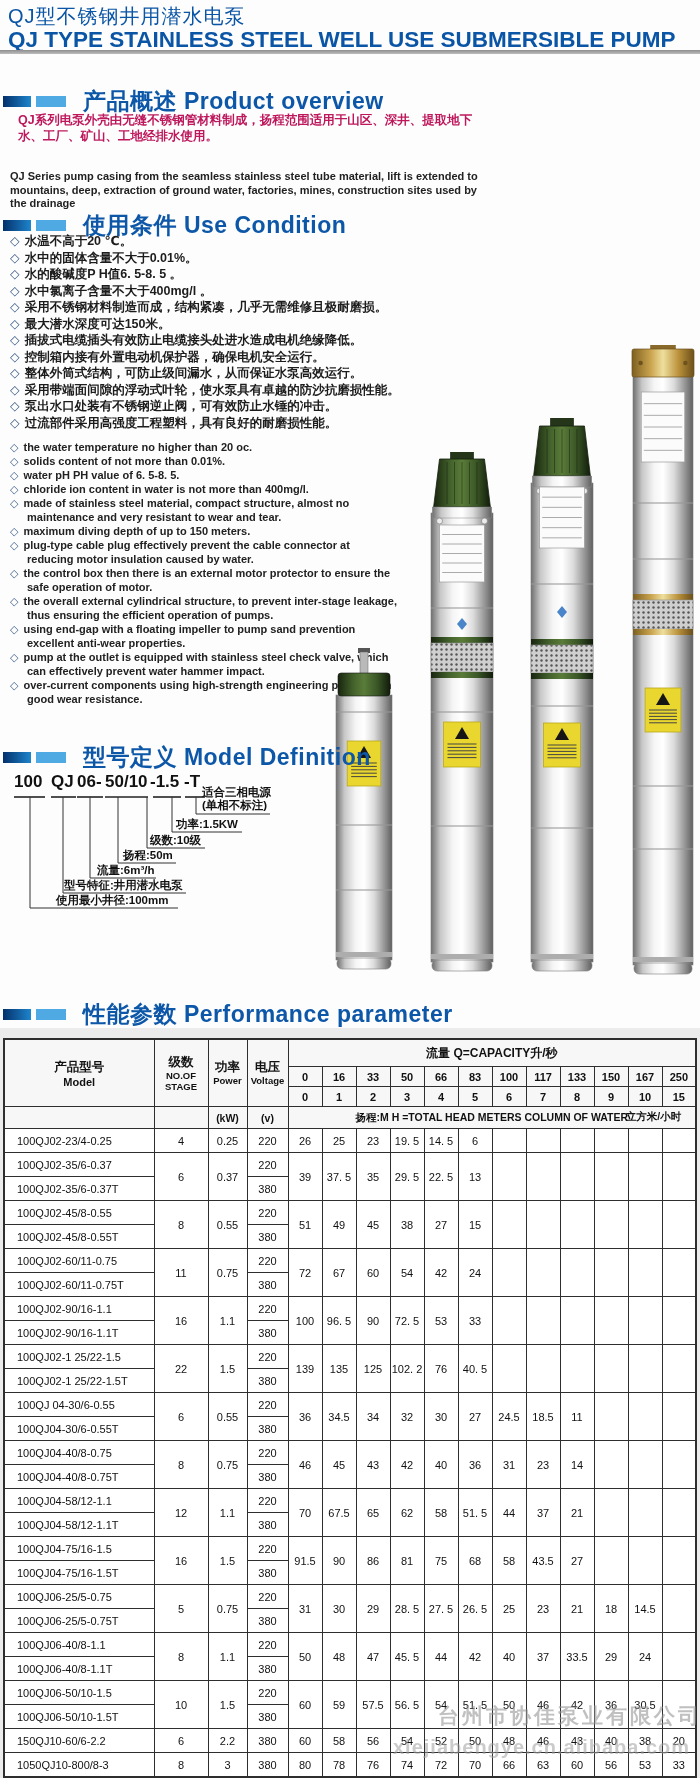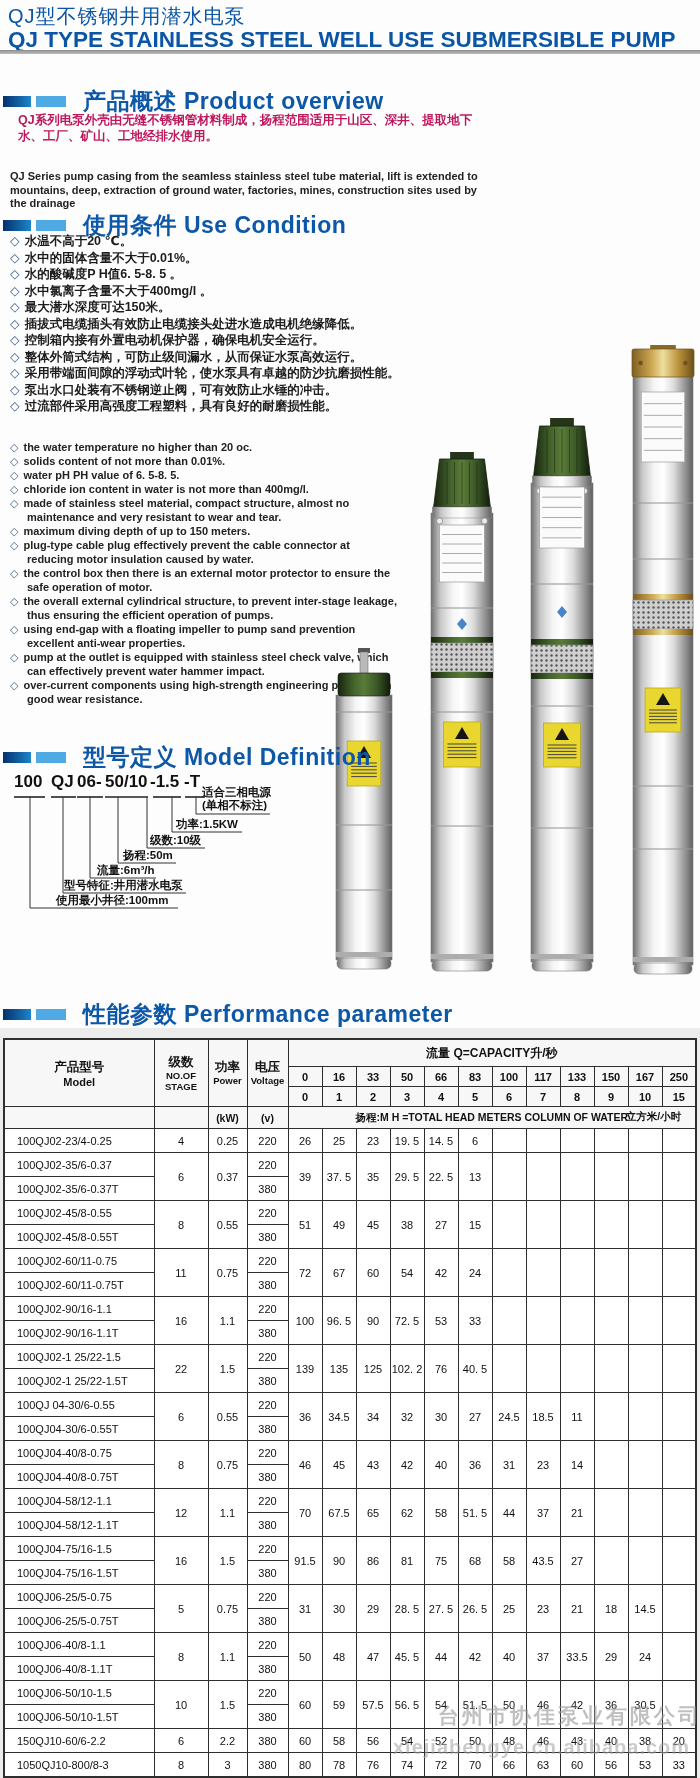--- a/index.html
+++ b/index.html
@@ -107,20 +107,21 @@
   <div class="abs sec-head" style="top:210px">
     <span class="bar bar-dark"></span>
     <span class="bar bar-light"></span>
     <span class="sec-title">使用条件 Use Condition</span>
   </div>
   <ul class="abs blist use-cn" id="use-cn">
       <li><span class="diam">◇</span>水温不高于20 ℃。</li>
       <li><span class="diam">◇</span>水中的固体含量不大于0.01%。</li>
       <li><span class="diam">◇</span>水的酸碱度P H值6. 5-8. 5 。</li>
       <li><span class="diam">◇</span>水中氯离子含量不大于400mg/l 。</li>
+      <li><span class="diam">◇</span>采用不锈钢材料制造而成，结构紧凑，几乎无需维修且极耐磨损。</li>
       <li><span class="diam">◇</span>最大潜水深度可达150米。</li>
       <li><span class="diam">◇</span>插拔式电缆插头有效防止电缆接头处进水造成电机绝缘降低。</li>
       <li><span class="diam">◇</span>控制箱内接有外置电动机保护器，确保电机安全运行。</li>
       <li><span class="diam">◇</span>整体外筒式结构，可防止级间漏水，从而保证水泵高效运行。</li>
       <li><span class="diam">◇</span>采用带端面间隙的浮动式叶轮，使水泵具有卓越的防沙抗磨损性能。</li>
       <li><span class="diam">◇</span>泵出水口处装有不锈钢逆止阀，可有效防止水锤的冲击。</li>
       <li><span class="diam">◇</span>过流部件采用高强度工程塑料，具有良好的耐磨损性能。</li>
     </ul>
   <ul class="abs blist use-en" id="use-en">
       <li><span class="diam">◇</span>the water temperature no higher than 20 oc.</li>

